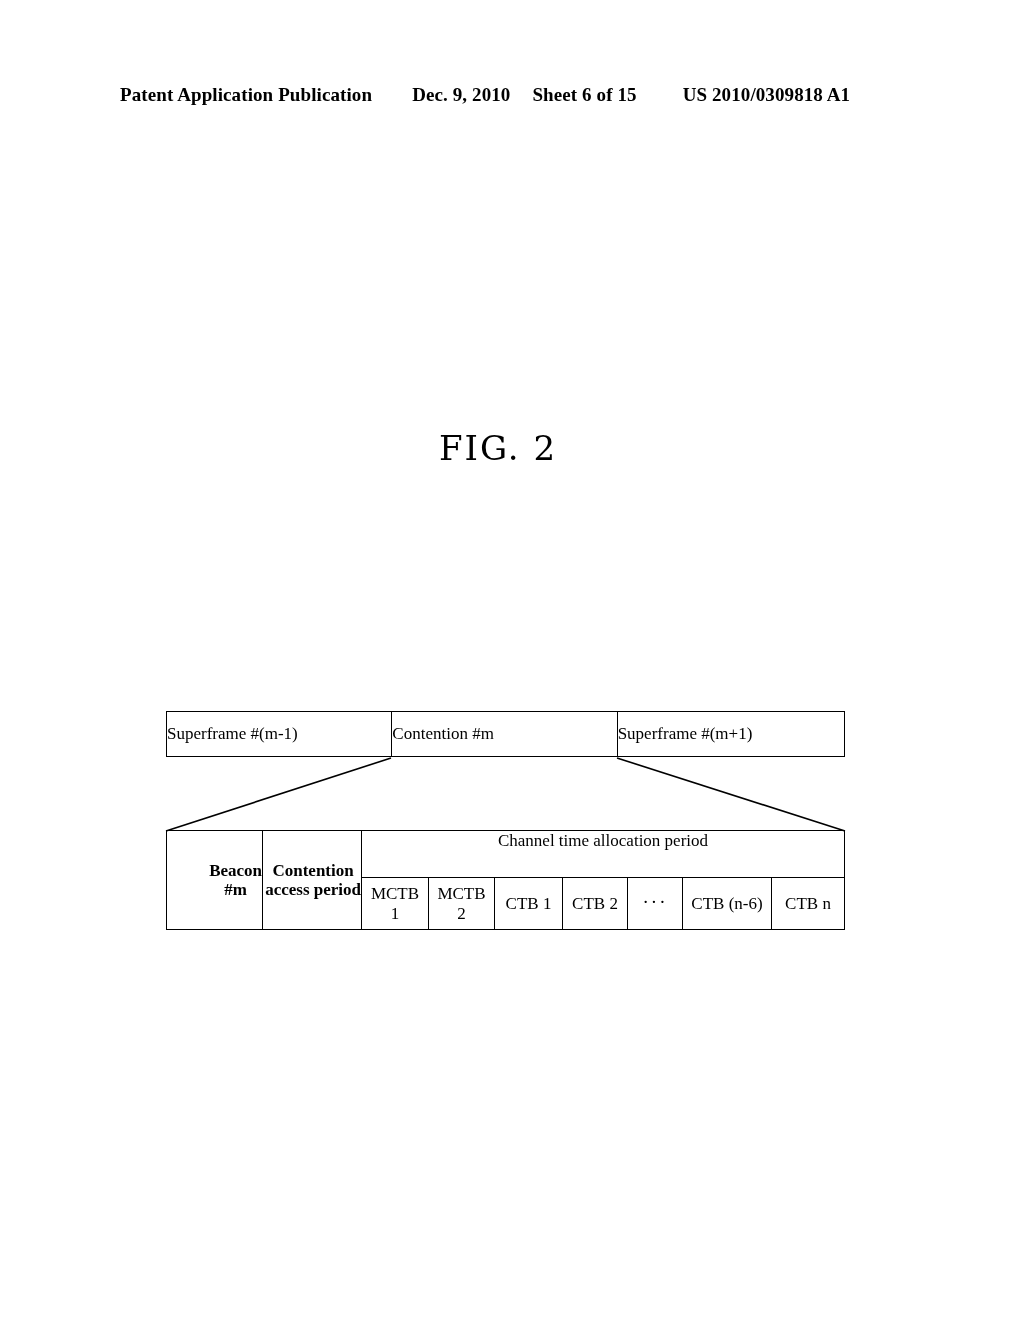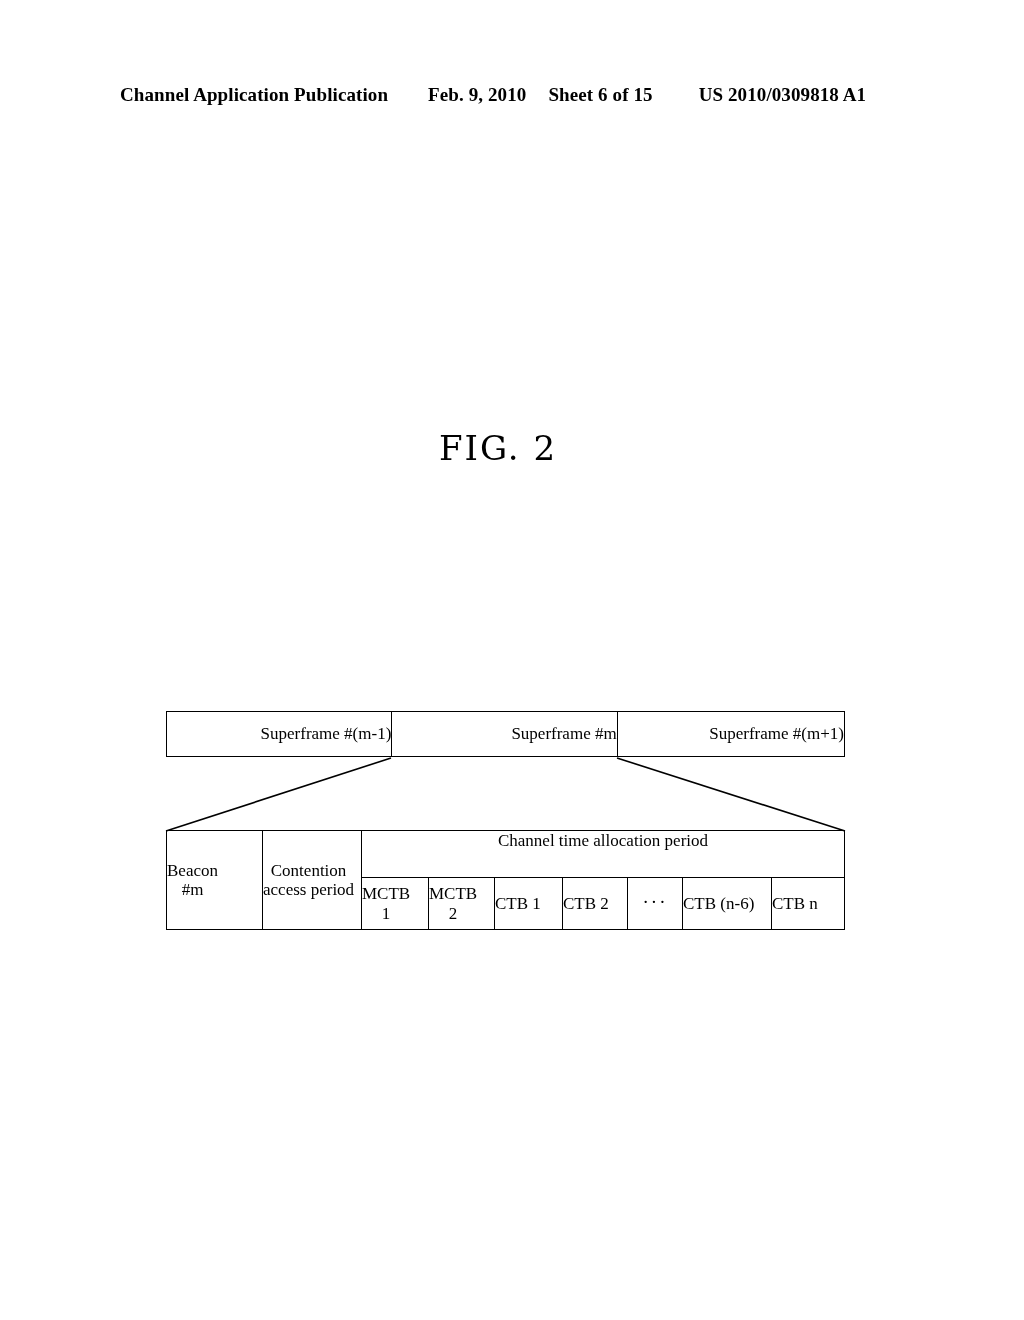--- a/index.html
+++ b/index.html
@@ -65,21 +65,21 @@
     top: 711px;
     width: 679px;
     height: 46px;
     border: 1.6px solid #000;
     box-sizing: border-box;
     display: flex;
   }
   .sf-cell {
     display: flex;
     align-items: center;
-    justify-content: flex-end;
+    justify-content: flex-start;
     font-size: 17px;
     box-sizing: border-box;
     height: 100%;
     white-space: nowrap;
   }
   .sf-cell + .sf-cell { border-left: 1.6px solid #000; }
   .sf-cell-0 { width: 225px; }
   .sf-cell-1 { width: 226px; }
   .sf-cell-2 { width: 228px; }
 
@@ -101,24 +101,25 @@
     height: 100px;
     border: 1.6px solid #000;
     box-sizing: border-box;
     display: flex;
   }
   .dt-col {
     box-sizing: border-box;
     height: 100%;
     display: flex;
     align-items: center;
-    justify-content: flex-start;
+    justify-content: flex-end;
     text-align: center;
     font-size: 17px;
     line-height: 1.12;
+    font-weight: bold;
   }
   .dt-beacon {
     width: 97px;
     border-right: 1.6px solid #000;
   }
   .dt-cap {
     width: 100px;
     border-right: 1.6px solid #000;
   }
   .dt-cta {
@@ -142,20 +143,21 @@
   }
   .cta-blocks {
     flex: 1 1 auto;
     display: flex;
     box-sizing: border-box;
   }
   .ctb {
     box-sizing: border-box;
     display: flex;
     align-items: center;
+    justify-content: center;
     text-align: center;
     font-size: 17px;
     line-height: 1.12;
     border-right: 1.6px solid #000;
     white-space: nowrap;
   }
   .ctb-mctb1 { width: 67px; }
   .ctb-mctb2 { width: 66px; }
   .ctb-ctb1  { width: 68px; }
   .ctb-ctb2  { width: 65px; }
@@ -177,36 +179,36 @@
   .ctb-last {
     width: 72px;
     border-right: none;
   }
   .two-line { display: block; }
 </style>
 </head>
 <body>
 
 <div class="page-header">
-  <span class="hdr-pub">Channel Application Publication</span>
-  <span class="hdr-date">Feb. 9, 2010</span>
+  <span class="hdr-pub">Patent Application Publication</span>
+  <span class="hdr-date">Dec. 9, 2010</span>
   <span class="hdr-sheet">Sheet 6 of 15</span>
   <span class="hdr-num">US 2010/0309818 A1</span>
 </div>
 
 <div class="fig-title">FIG. 2</div>
 
 <div class="diagram">
 
   <div class="superframe-row">
     <div class="sf-cell sf-cell-0">
       <span>Superframe #(m-1)</span>
     </div>
     <div class="sf-cell sf-cell-1">
-      <span>Superframe #m</span>
+      <span>Contention #m</span>
     </div>
     <div class="sf-cell sf-cell-2">
       <span>Superframe #(m+1)</span>
     </div>
   </div>
 
   <svg class="connector" viewBox="0 0 700 84" preserveAspectRatio="none">
     <line x1="231" y1="6" x2="6" y2="79" stroke="#000" stroke-width="1.6"></line>
     <line x1="457" y1="6" x2="685" y2="79" stroke="#000" stroke-width="1.6"></line>
   </svg>

